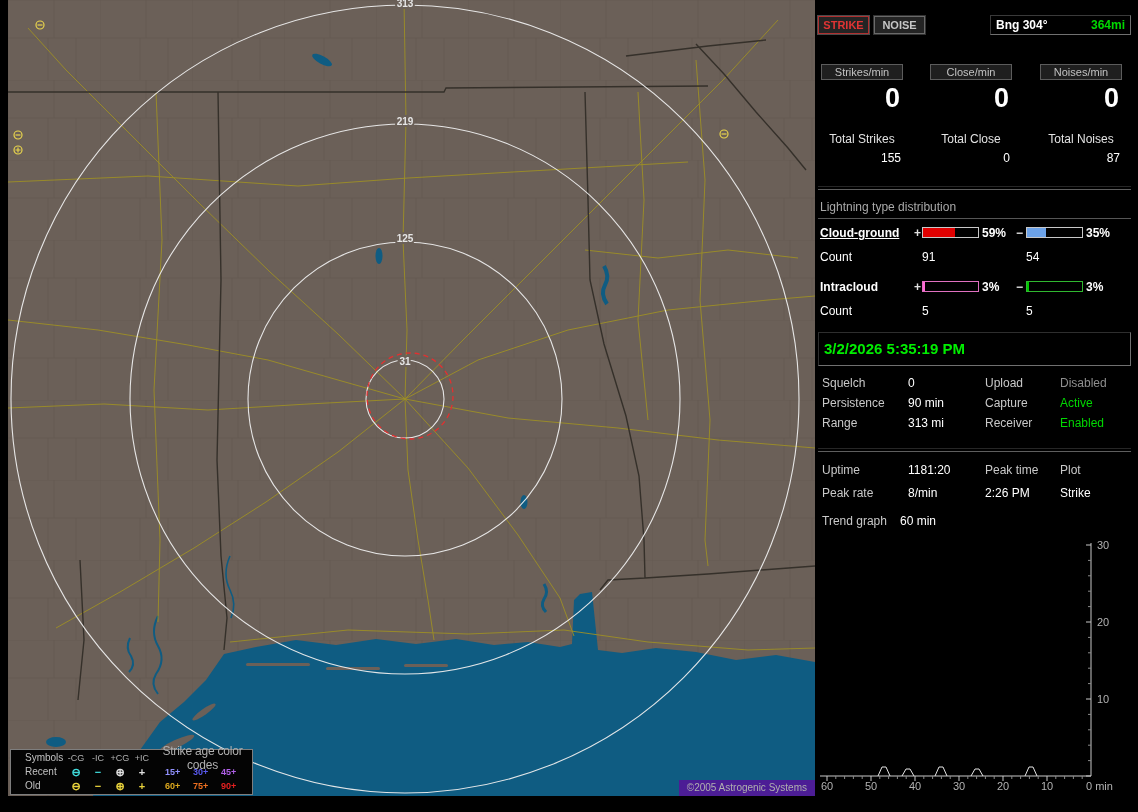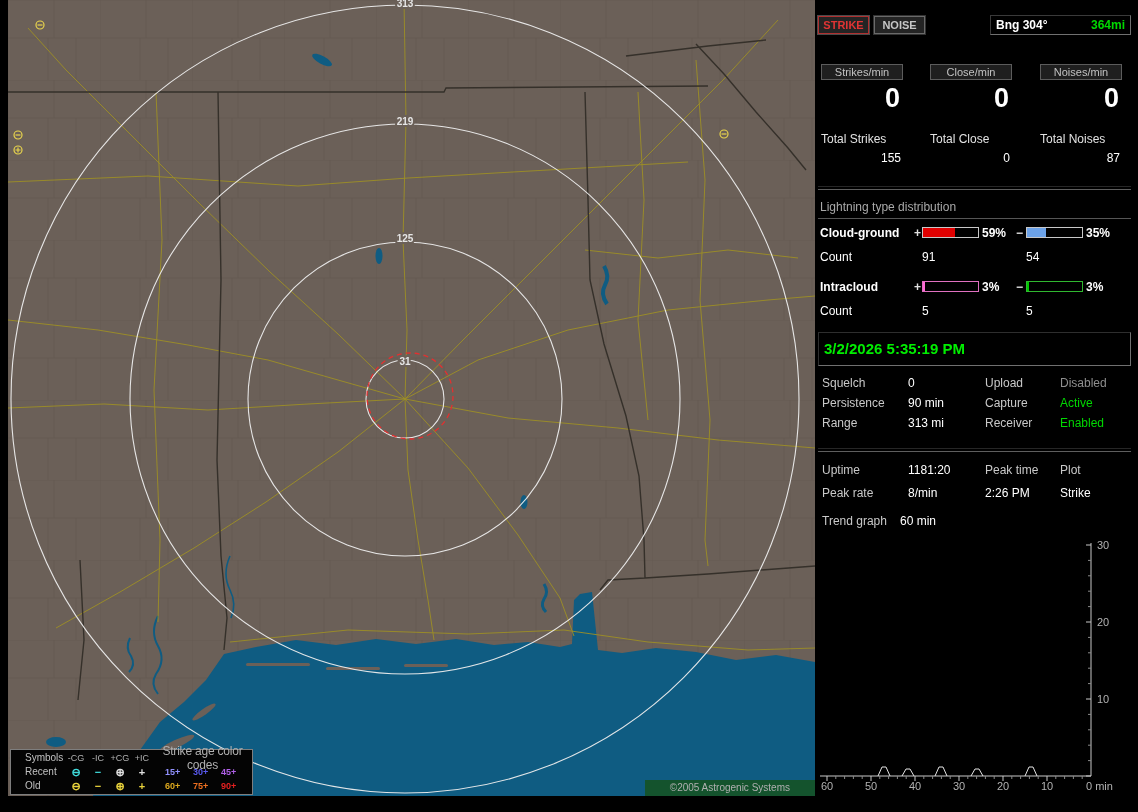--- a/index.html
+++ b/index.html
@@ -23,43 +23,43 @@
   .lg-c1{width:40px;padding-left:14px;font-size:10px;color:#c0c0c0;}
   .lg-colhd{width:22px;text-align:center;font-size:9px;color:#b0b0b0;}
   .lg-symg{width:22px;text-align:center;font-size:11px;font-weight:bold;}
   .lg-agehead{flex:1;font-size:12px;color:#b0b0b0;text-align:center;letter-spacing:-0.2px;}
   .lg-age{width:28px;text-align:left;font-size:9px;font-weight:bold;}
   .first-age{margin-left:12px;}
   .cy{color:#3fd9d9}.wh{color:#e0e0e0}.yl{color:#e8d23c}
   .a15{color:#9292ff}.a30{color:#5a5af0}.a45{color:#b060e8}
   .a60{color:#dca81e}.a75{color:#ef7020}.a90{color:#e42020}
 
-  .copyright{position:absolute;right:0;bottom:0;background:#14532d;color:#b0b0b0;
-             font-size:10px;padding:2px 25px 3px;margin-top:44px;}
+  .copyright{position:absolute;right:0;bottom:0;background:#4c1d95;color:#b0b0b0;
+             font-size:10px;padding:2px 8px 3px;margin-top:44px;}
 
   
   #panel{position:absolute;left:818px;top:8px;width:313px;height:796px;color:#fff;}
 
   .btn{position:absolute;height:18px;width:51px;line-height:16px;text-align:center;
        font-size:11px;font-weight:bold;background:#242424;box-sizing:border-box;
        cursor:pointer;}
   .strike-btn{color:#e03434;border:1px solid #b03030;box-shadow:0 0 0 1px #4a4a4a;}
   .noise-btn{color:#c6c6c6;border:1px solid #6a6a6a;box-shadow:0 0 0 1px #333;}
 
   .bng{position:absolute;left:172px;top:7px;width:141px;height:20px;box-sizing:border-box;
        background:#000;border:1px solid;border-color:#3a3a3a #707070 #707070 #3a3a3a;
        font-size:12px;font-weight:bold;line-height:18px;padding:0 5px;
        display:flex;justify-content:space-between;}
 
   .stat-col{position:absolute;top:56px;width:82px;}
   .rate-hd{height:16px;line-height:14px;text-align:center;font-size:11px;color:#c2c2c2;
            background:#1f1f1f;border:1px solid #5c5c5c;box-sizing:border-box;}
   .rate-val{margin-top:4px;font-size:27px;font-weight:bold;text-align:right;
             padding-right:3px;line-height:28px;color:#fff;}
-  .tot-lb{margin-top:20px;text-align:left;font-size:12px;color:#e2e2e2;}
+  .tot-lb{margin-top:20px;text-align:center;font-size:12px;color:#e2e2e2;}
   .tot-val{margin-top:5px;text-align:right;padding-right:2px;font-size:12px;color:#fff;}
 
   .groove{position:absolute;left:0;width:313px;height:2px;
           border-top:1px solid #262626;border-bottom:1px solid #5e5e5e;}
   .sect{position:absolute;left:2px;font-size:12px;color:#a9a9a9;}
   .hline{position:absolute;left:0;width:313px;height:0;border-top:1px solid #565656;}
 
   .drow{position:absolute;left:0;width:313px;height:14px;font-size:12px;line-height:14px;}
   .drow span{position:absolute;}
   .dlabel{font-weight:bold;color:#fff;}
@@ -247,21 +247,21 @@
       <div class="tot-lb">Total Noises</div>
       <div class="tot-val">87</div>
     </div>
 
     <div class="groove" style="top:178px;"></div>
 
     <div class="sect" style="top:192px;">Lightning type distribution</div>
     <div class="hline" style="top:210px;"></div>
 
     <div class="drow" style="top:218px;">
-      <span class="dlabel" style="left:2px;">Cloud-ground</span>
+      <span class="dlabel" style="left:2px;text-decoration:underline;">Cloud-ground</span>
       <span class="sign" style="left:96px;">+</span>
       <div class="bar" style="left:104px;">
         <div class="fill redf" style="width: 59%;"></div>
       </div>
       <span class="pct" style="left:164px;">59%</span>
       <span class="sign" style="left:198px;">−</span>
       <div class="bar" style="left:208px;">
         <div class="fill bluef" style="width: 35%;"></div>
       </div>
       <span class="pct" style="left:268px;">35%</span>

